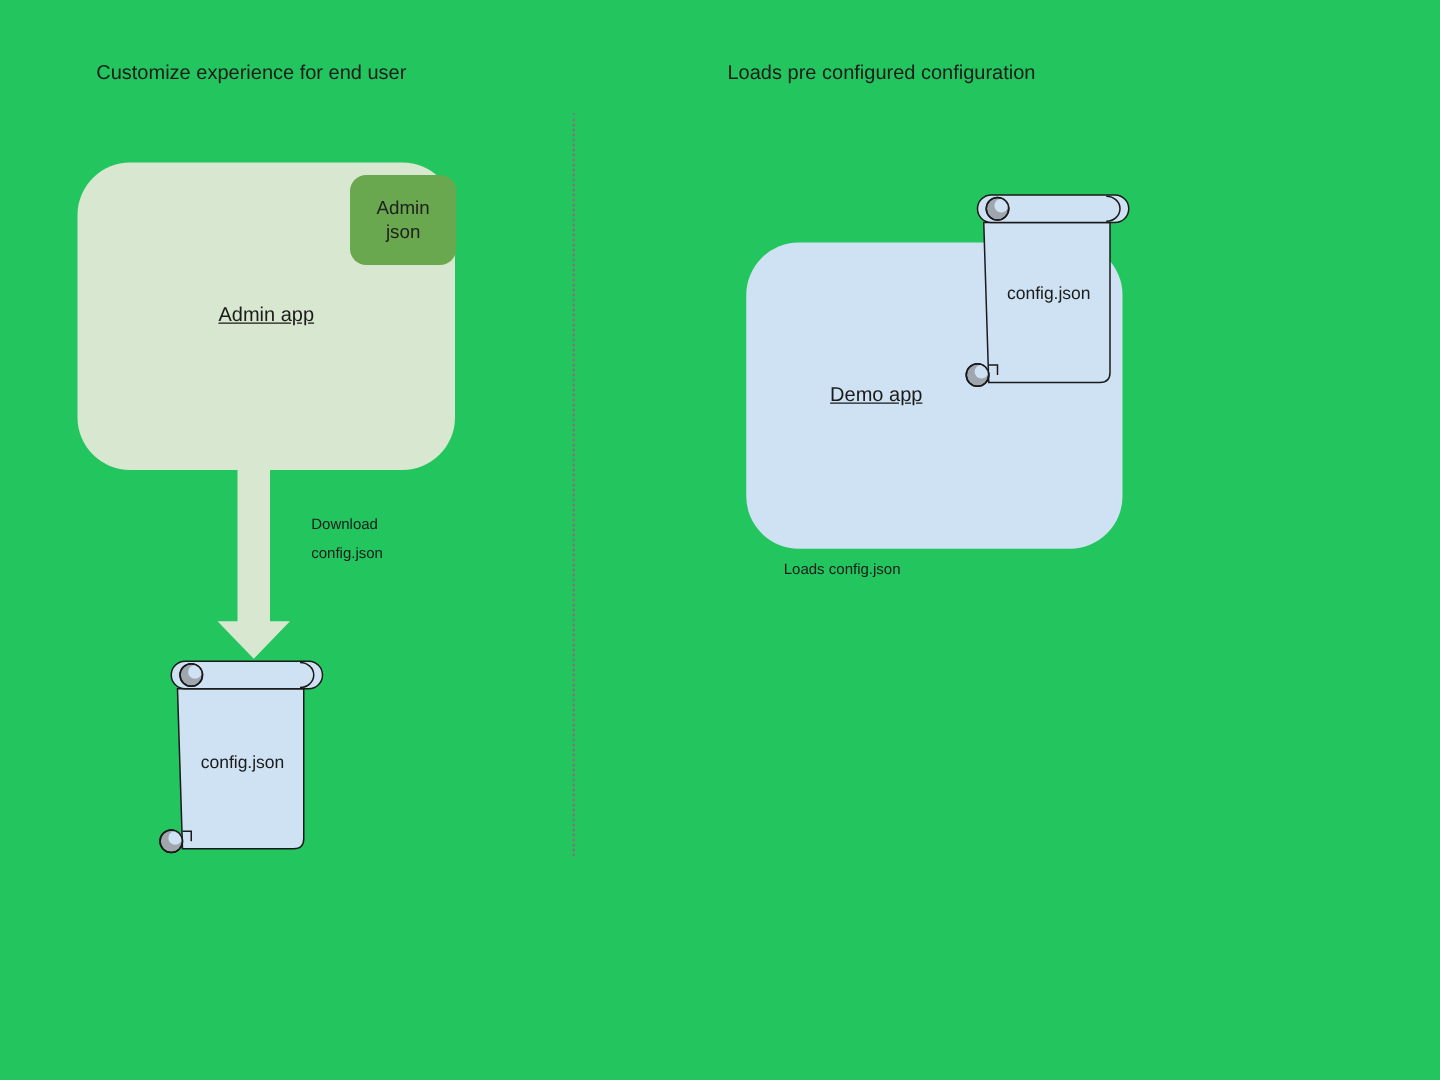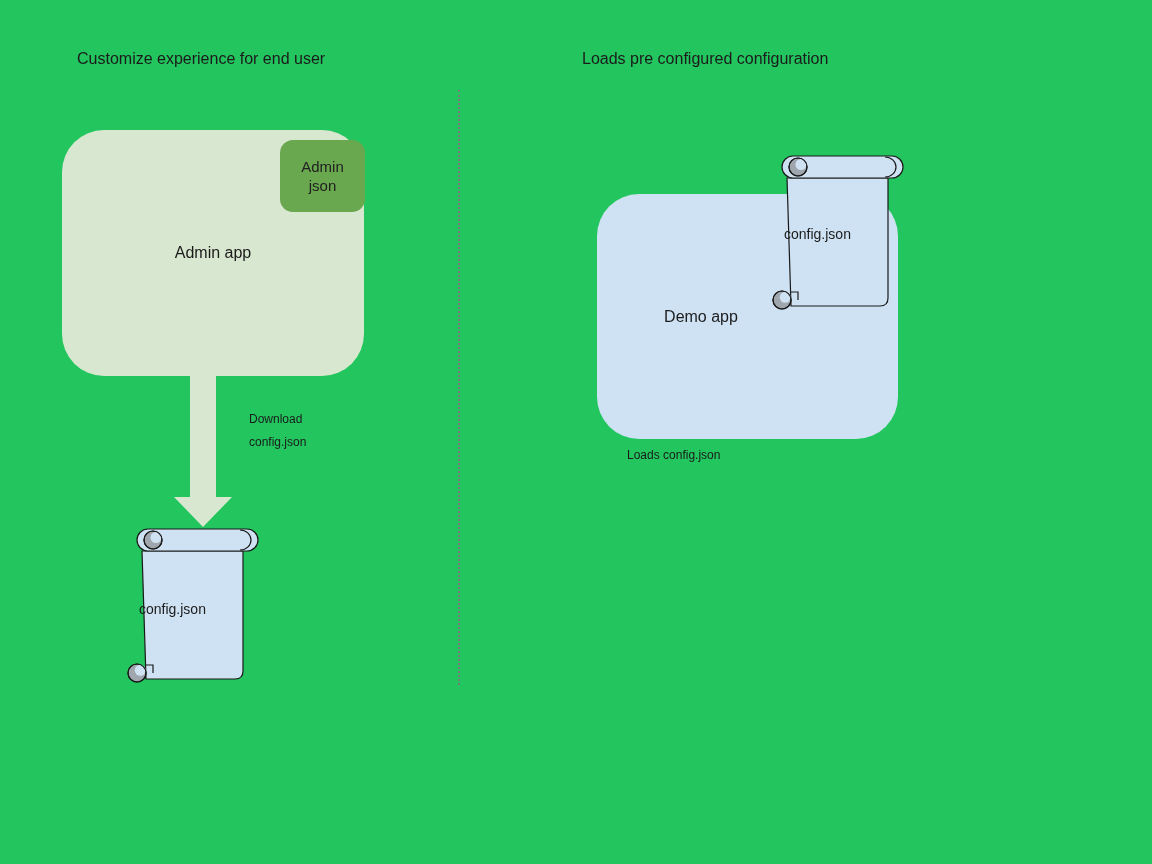--- a/index.html
+++ b/index.html
@@ -5,28 +5,28 @@
   html,body{margin:0;padding:0;background:#fff;}
   #canvas{
     position:relative;width:1152px;height:864px;background:#22c55e;overflow:hidden;
     font-family:"Liberation Sans",sans-serif;color:var(--text,#1b1b1b);
   }
   .abs{position:absolute;}
   .title{font-size:16px;line-height:20px;white-space:nowrap;}
   .app-box{border-radius:42px;}
   .green-box{background:var(--green-light,#d8e7cf);}
   .blue-box{background:var(--blue-light,#cfe2f3);margin-top:48px;}
-  .app-label{font-size:16px;text-align:center;}
+  .app-label{font-size:16px;text-align:center;text-decoration:underline;}
   .panel-badge{
     background:var(--green-dark,#6aa84f);border-radius:13px;
     display:flex;align-items:center;justify-content:center;text-align:center;
     font-size:15px;line-height:19px;color:#212121;
   }
   .caption{font-size:12px;line-height:22.5px;}
-  .scroll-label{font-size:14px;}
+  .scroll-label{font-size:14px;text-align:center;}
   .divider{border-left:2px dotted var(--divider-gray,#7a7a7a);width:0;}
   .arrowfill{fill:var(--green-light,#d8e7cf);}
   .sfill{fill:var(--blue-light,#cfe2f3);stroke:#1a1a1a;stroke-width:1.2;}
   .sline{fill:none;stroke:#1a1a1a;stroke-width:1.2;}
   .curl{fill:var(--curl-gray,#9fa6ad);stroke:#1a1a1a;stroke-width:1.2;}
   .curl-hi{fill:var(--blue-light,#cfe2f3);}
   .souter{fill:none;stroke:#1a1a1a;stroke-width:1.2;}
 </style>
 </head>
 <body>

